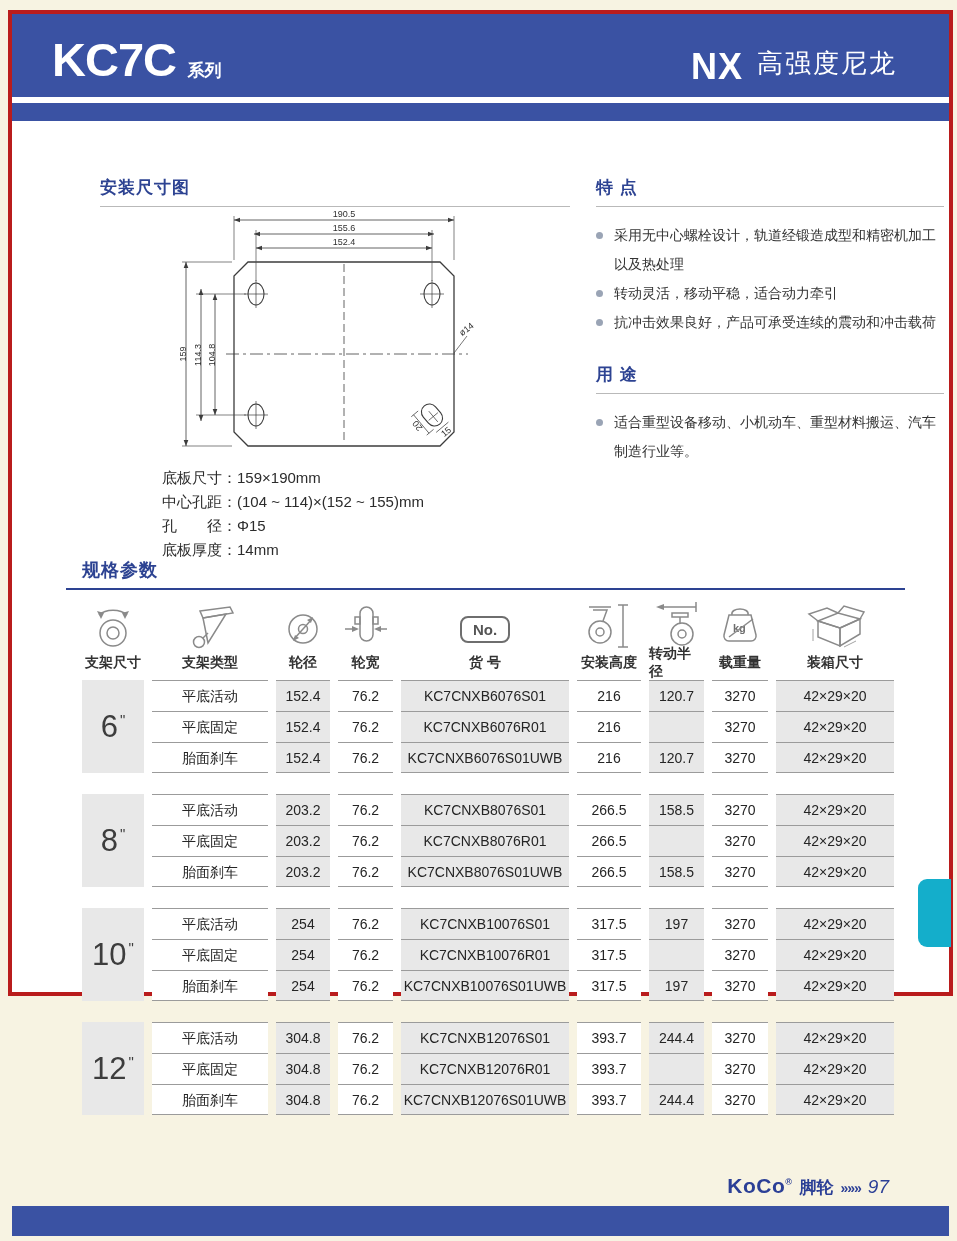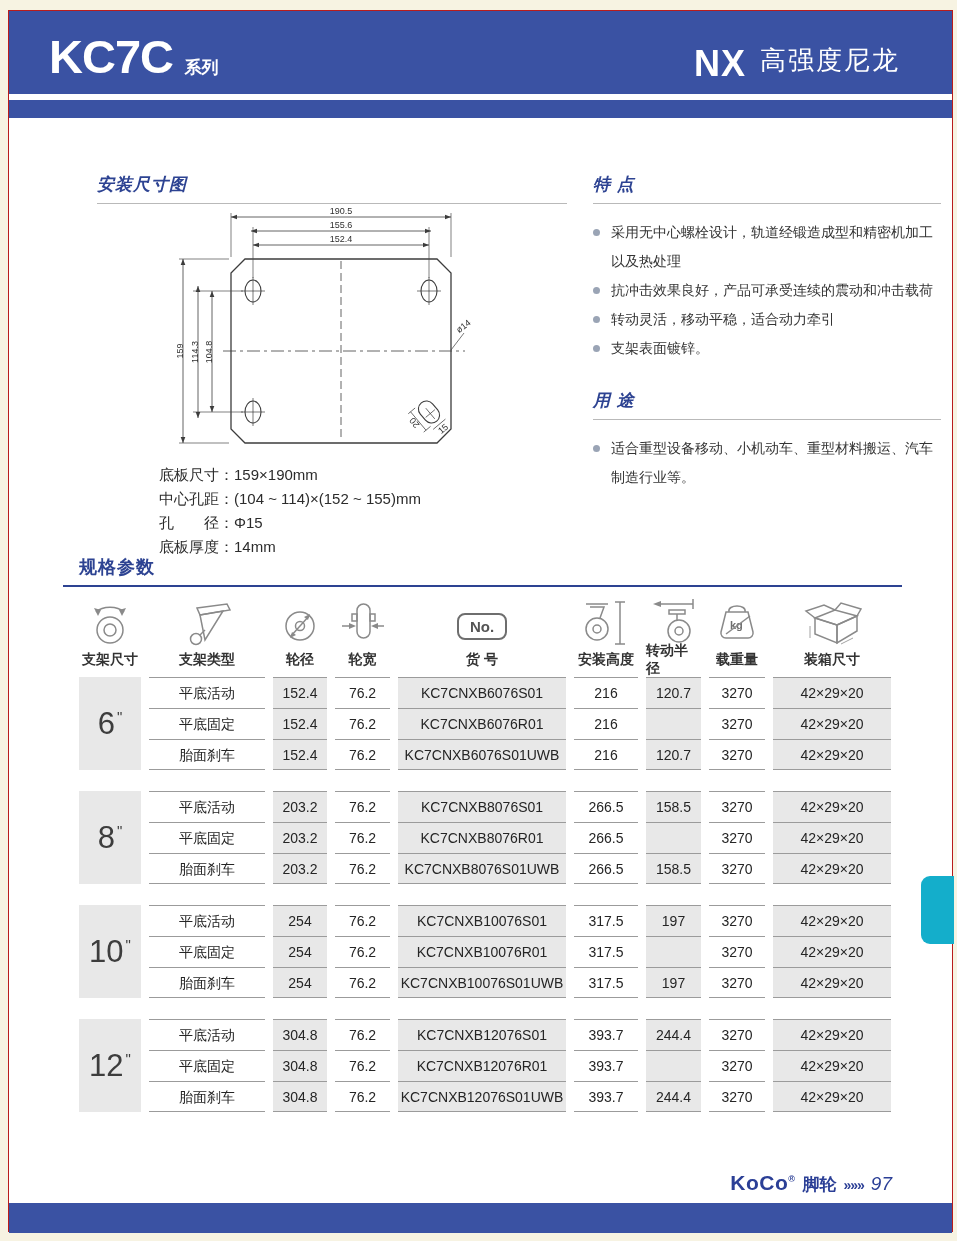--- a/index.html
+++ b/index.html
@@ -1,30 +1,30 @@
 <!DOCTYPE html>
 <html><head>
 <meta charset="utf-8">
 <style>
   * { margin:0; padding:0; box-sizing:border-box; }
   html,body { width:957px; height:1241px; background:#f7f3e2; font-family:"Liberation Sans",sans-serif; overflow:hidden; }
-  .page { position:absolute; left:8px; top:10px; width:945px; height:1222px; background:#ffffff; border:1px solid #b91c1c; }
+  .page { position:absolute; left:8px; top:10px; width:945px; height:986px; background:#ffffff; border:4px solid #b91c1c; }
 
   
   .band1 { position:absolute; left:0; top:0; right:0; height:83px; background:#3a52a3; }
   .band2 { position:absolute; left:0; top:89px; right:0; height:18px; background:#3a52a3; }
   .series-wrap { position:absolute; left:40px; top:18px; color:#fff; }
   .series-code { font-size:47px; font-weight:bold; letter-spacing:-1px; display:inline-block; }
   .series-label { font-size:17px; font-weight:bold; display:inline-block; margin-left:7px; }
   .product-wrap { position:absolute; right:52px; top:32px; color:#fff; display:flex; align-items:flex-start; gap:14px; }
   .product-code { font-size:36px; font-weight:bold; letter-spacing:1px; }
   .product-name { font-size:26px; font-weight:normal; letter-spacing:2px; }
 
   
-  .sec-title { color:#2d4392; font-weight:bold; font-size:17px; letter-spacing:1px;font-style:italic; }
+  .sec-title { color:#2d4392; font-weight:bold; font-size:17px; letter-spacing:1px; }
   .underline-gray { border-bottom:1px solid #b9b9b9; padding-bottom:7px; }
 
   .left-col { position:absolute; left:88px; top:162px; width:470px; }
   .right-col { position:absolute; left:584px; top:162px; width:348px; }
 
   .tech-wrap { position:absolute; left:158px; top:192px; }
   .tech .pl { fill:none; stroke:#3c3c3c; stroke-width:1.3; }
   .tech .pl2 { fill:none; stroke:#3c3c3c; stroke-width:1.1; }
   .tech .thin { stroke:#3c3c3c; stroke-width:0.7; fill:none; }
   .tech .ext { stroke:#4a4a4a; stroke-width:0.7; }
@@ -177,23 +177,22 @@
     <div class="row">
         <span class="lbl">底板厚度：</span>
         <span>14mm</span>
       </div>
   </div>
 
   <div class="right-col">
     <div class="sec-title underline-gray">特 点</div>
     <div class="bullet-list">
       <div class="bullet-item"><span class="bullet-dot"></span><span>采用无中心螺栓设计，轨道经锻造成型和精密机加工以及热处理</span></div>
+      <div class="bullet-item"><span class="bullet-dot"></span><span>转动灵活，移动平稳，适合动力牵引</span></div>
       <div class="bullet-item"><span class="bullet-dot"></span><span>抗冲击效果良好，产品可承受连续的震动和冲击载荷</span></div>
-      <div class="bullet-item"><span class="bullet-dot"></span><span>转动灵活，移动平稳，适合动力牵引</span></div>
-      <div class="bullet-item"><span class="bullet-dot"></span><span>支架表面镀锌。</span></div>
     </div>
     <div class="usage-block">
       <div class="sec-title underline-gray">用 途</div>
       <div class="bullet-list">
         <div class="bullet-item"><span class="bullet-dot"></span><span>适合重型设备移动、小机动车、重型材料搬运、汽车制造行业等。</span></div>
       </div>
     </div>
   </div>
 
   <div class="specs-title">规格参数</div>

